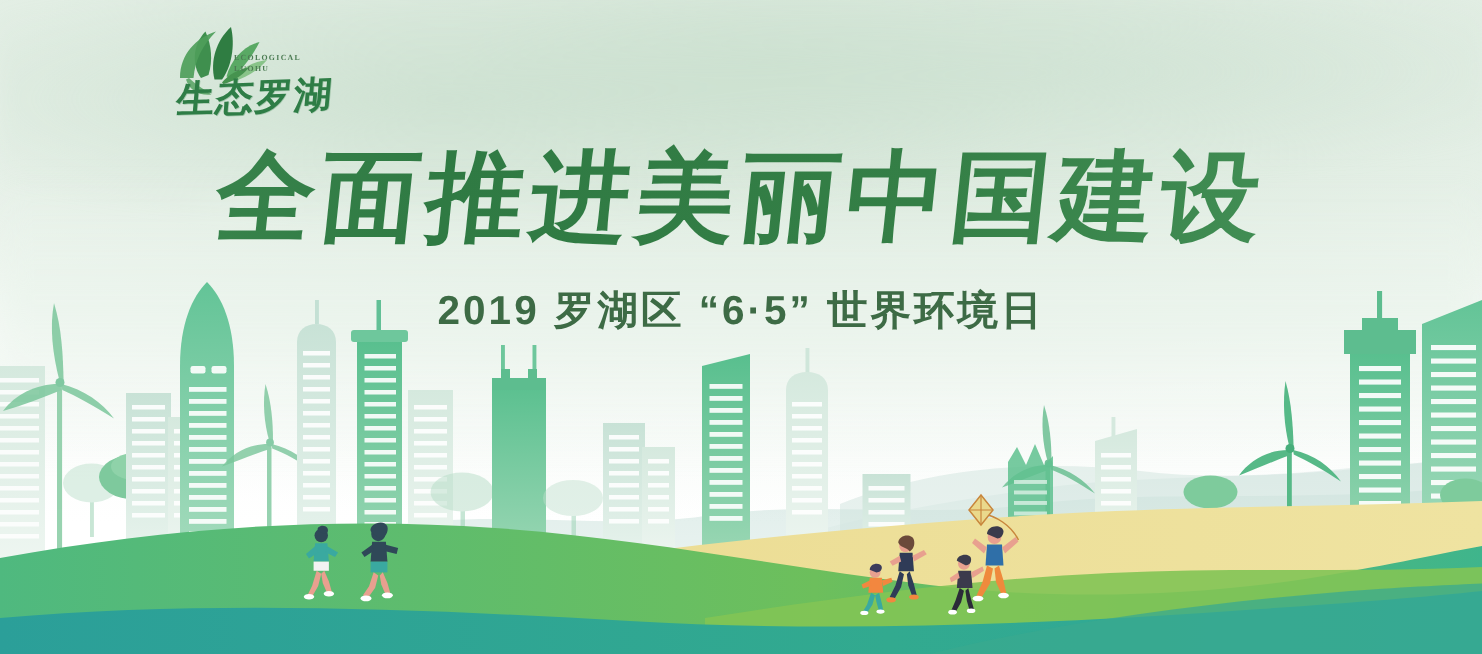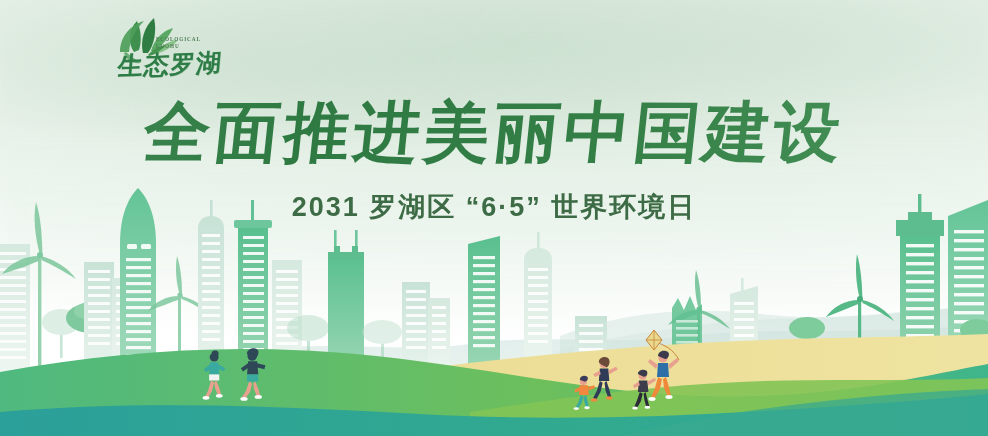--- a/index.html
+++ b/index.html
@@ -109,21 +109,21 @@
 
         <path d="M20 45 C22 52 29 56 37 55 C31 51 26 48 22 44 Z" fill="#4e9e5a" opacity=".8"></path>
       </g>
     </svg>
     <div class="logo-en"><span>ECOLOGICAL</span>
 <span>LUOHU</span></div>
     <div class="logo-cn">生态罗湖</div>
   </div>
 
   <div class="title">全面推进美丽中国建设</div>
-  <div class="subtitle">2031 罗湖区 “6·5” 世界环境日</div>
+  <div class="subtitle">2019 罗湖区 “6·5” 世界环境日</div>
 
   <div class="scene">
   <svg viewBox="0 0 988 250" preserveAspectRatio="none" xmlns="http://www.w3.org/2000/svg">
     <defs>
       <linearGradient id="gTowerA" x1="0" y1="0" x2="0" y2="1">
         <stop offset="0%" stop-color="#63c497"></stop>
             <stop offset="100%" stop-color="#a7dcbe"></stop>
       </linearGradient>
       <linearGradient id="gTowerB" x1="0" y1="0" x2="0" y2="1">
         <stop offset="0%" stop-color="#58bf8e"></stop>

